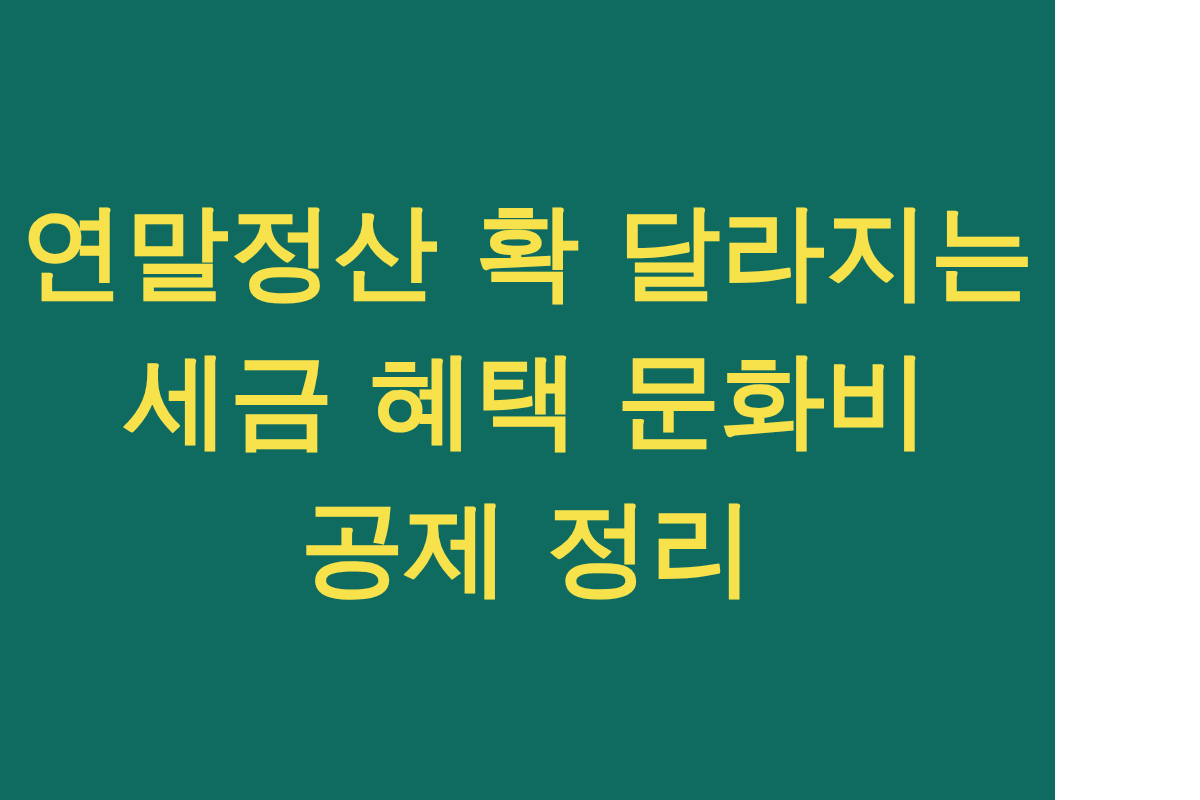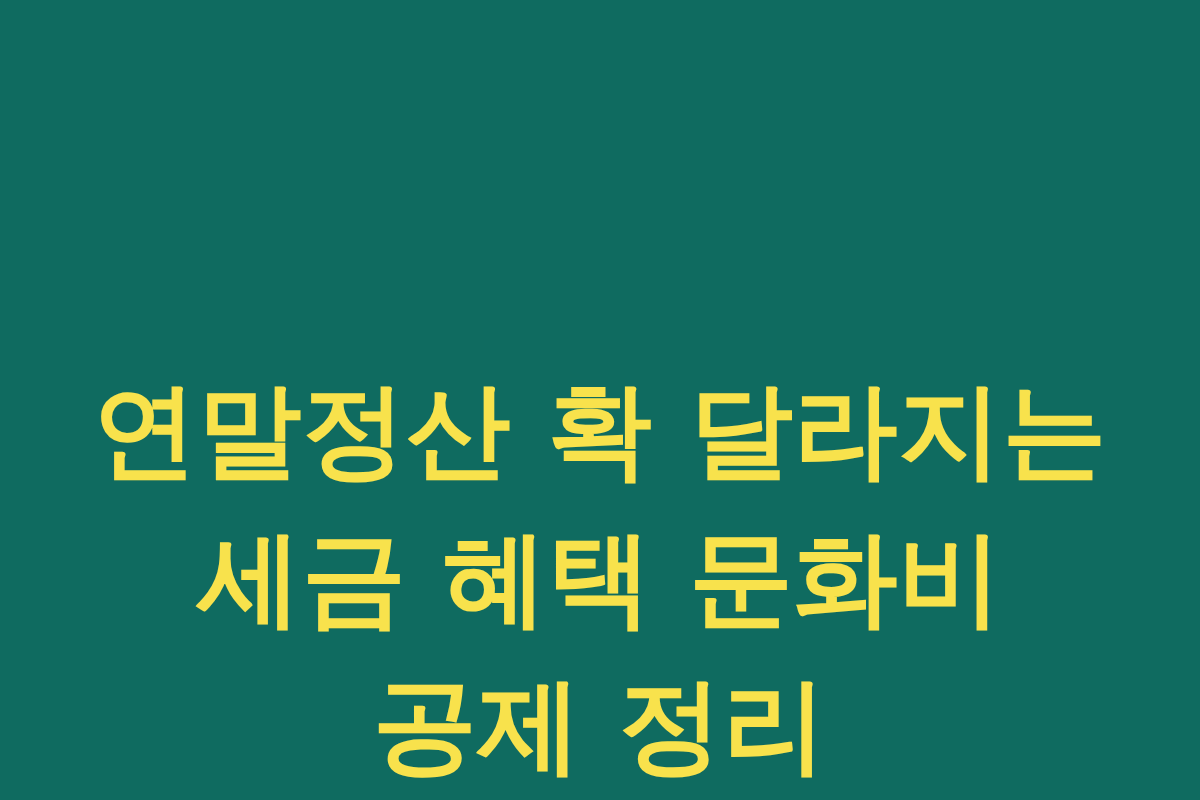--- a/index.html
+++ b/index.html
@@ -9,25 +9,25 @@
   }
   body {
     width: 1200px;
     height: 800px;
     overflow: hidden;
     font-family: "DejaVu Sans", "Liberation Sans", sans-serif;
   }
 
   #banner {
     position: relative;
-    width: 1200px;
+    width: 1055px;
     height: 800px;
     box-sizing: border-box;
     display: flex;
-    align-items: flex-end;
+    align-items: center;
     justify-content: center;
     background: #0F6B60;
   }
 
   #headline {
     display: block;
     width: 1030px;
     margin: 0;
     padding: 0;
     text-align: center;

